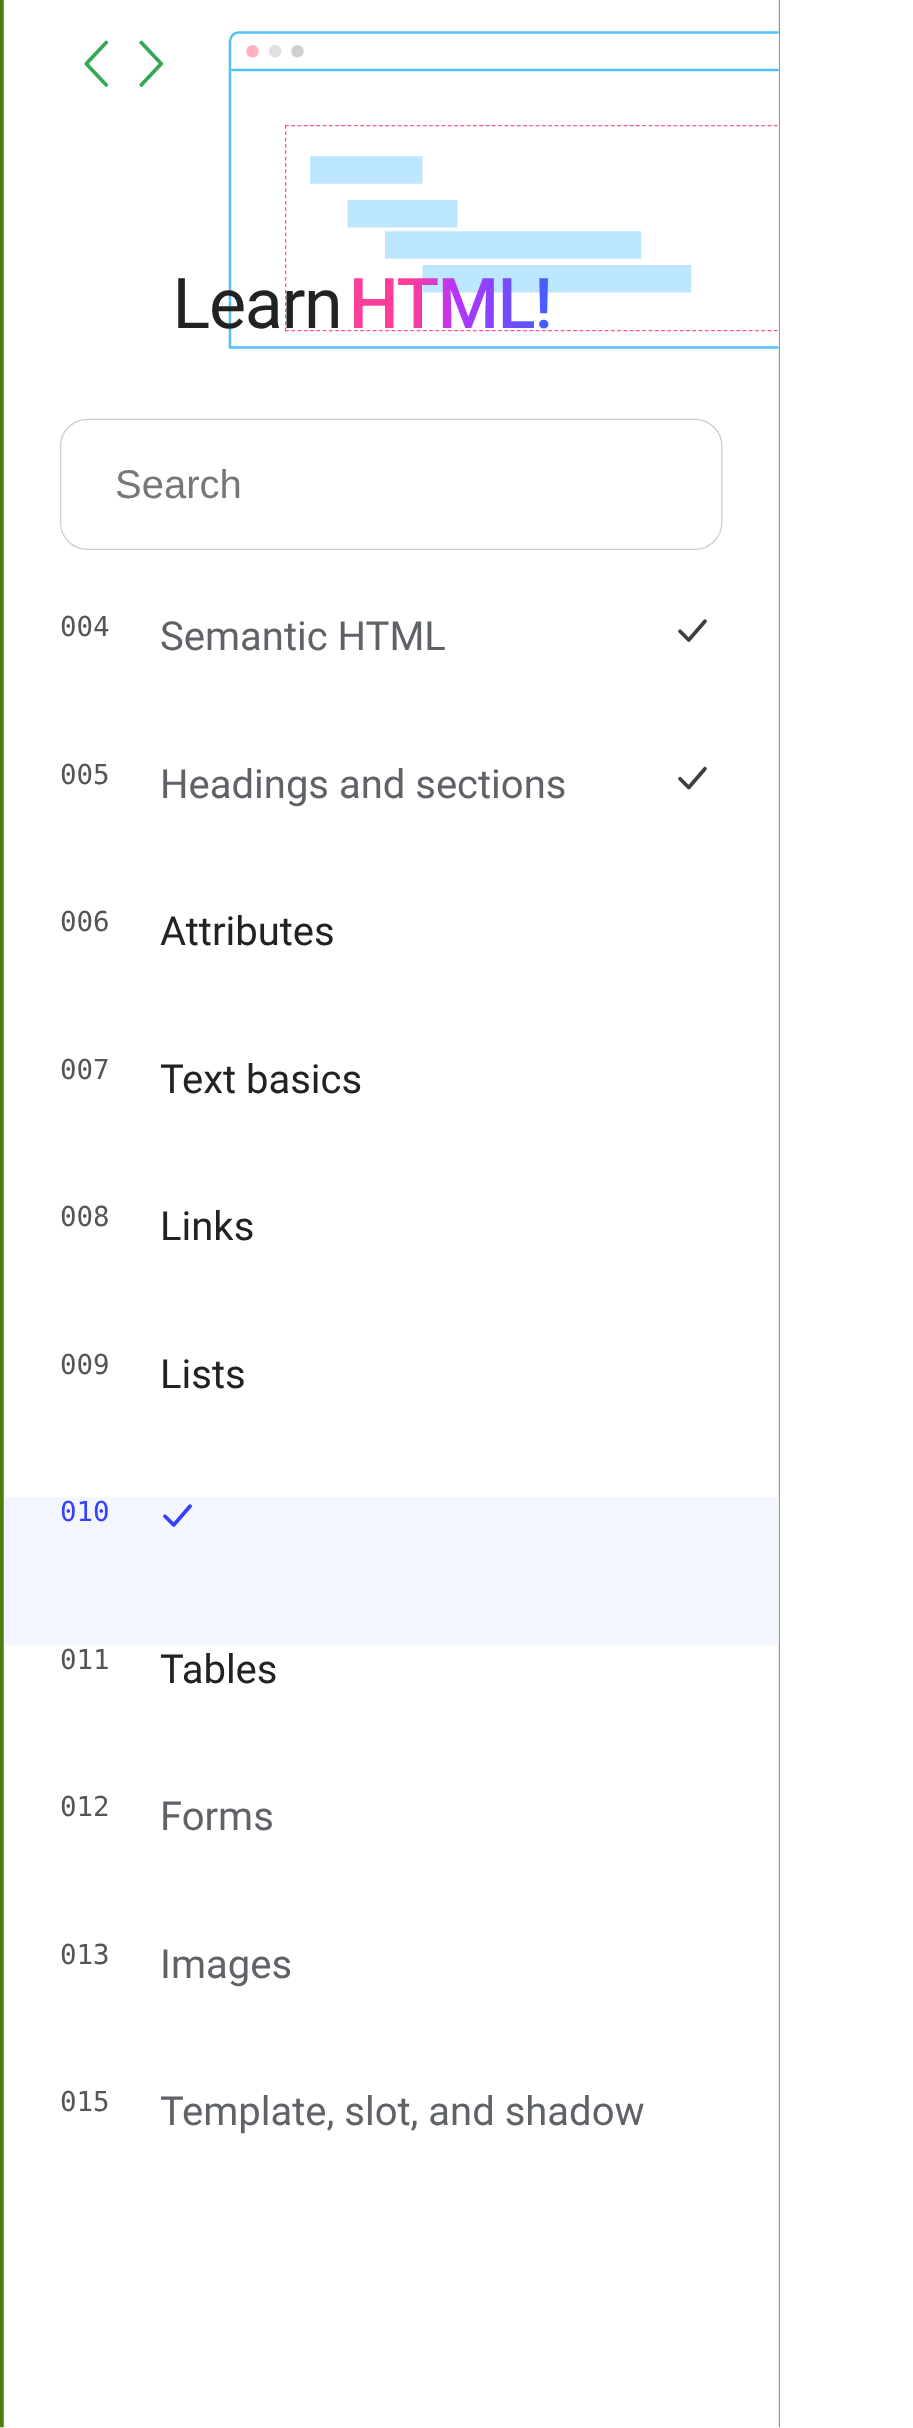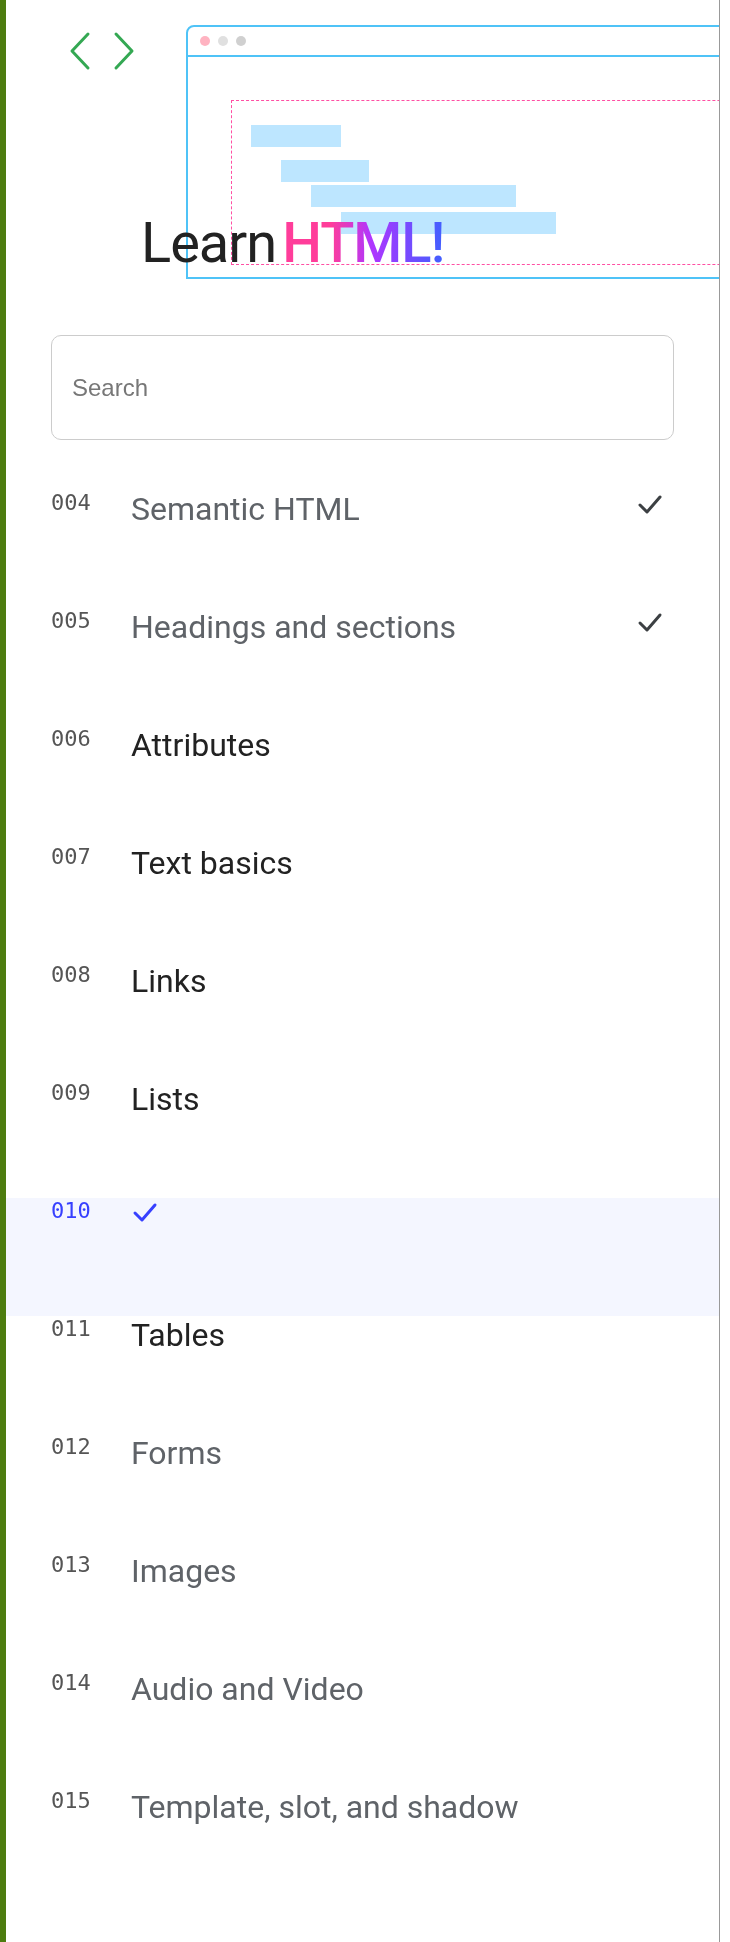--- a/index.html
+++ b/index.html
@@ -1,21 +1,21 @@
 <!DOCTYPE html>
 <html><head>
 <meta charset="utf-8">
 <style>
   * { box-sizing: border-box; margin: 0; padding: 0; }
   html, body { width: 730px; height: 1942px; font-family: -apple-system, BlinkMacSystemFont, "Segoe UI", Roboto, Helvetica, Arial, sans-serif; background: #fff; }
   .sidebar {
-    width: 720px;
+    width: 624px;
     height: 1942px;
     border-right: 1px solid #999;
-    border-left: 6px solid #4d7c0f;
+    border-left: 3px solid #4d7c0f;
     position: relative;
     overflow: hidden;
   }
   .hero-wrap {
     position: relative;
     height: 295px;
     overflow: hidden;
   }
   .nav-arrows {
     position: absolute;
@@ -76,23 +76,23 @@
     background-clip: text;
     color: transparent;
     font-weight: 500;
     margin-left: 6px;
   }
   .search-wrap { padding: 40px 45px 10px 45px; }
   .search-input {
     width: 100%;
     height: 105px;
     border: 1.5px solid #ccc;
-    border-radius: 10px;
-    font-size: 24px;
-    padding: 0 20px;
+    border-radius: 22px;
+    font-size: 32px;
+    padding: 0 43px;
     color: #333;
   }
   .search-input::placeholder { color: #777; }
   .nav-list {
     margin-top: 40px;
   }
   .nav-item {
     display: flex;
     align-items: flex-start;
     height: 118px;
@@ -254,29 +254,20 @@
       <div class="nav-item visited">
         <span class="nav-num">013</span>
         <span class="nav-label">Images</span>
         <span class="nav-check hidden">
           <svg width="28" height="28" viewBox="0 0 28 28">
             <polyline points="4,15 11,22 24,7" fill="none" stroke="#3c4043" stroke-width="3" stroke-linecap="round" stroke-linejoin="round"></polyline>
           </svg>
         </span>
       </div>
       <div class="nav-item visited">
-        <span class="nav-num">014</span>
-        <span class="nav-label">Audio and Video</span>
-        <span class="nav-check hidden">
-          <svg width="28" height="28" viewBox="0 0 28 28">
-            <polyline points="4,15 11,22 24,7" fill="none" stroke="#3c4043" stroke-width="3" stroke-linecap="round" stroke-linejoin="round"></polyline>
-          </svg>
-        </span>
-      </div>
-      <div class="nav-item visited">
         <span class="nav-num">015</span>
         <span class="nav-label">Template, slot, and shadow</span>
         <span class="nav-check hidden">
           <svg width="28" height="28" viewBox="0 0 28 28">
             <polyline points="4,15 11,22 24,7" fill="none" stroke="#3c4043" stroke-width="3" stroke-linecap="round" stroke-linejoin="round"></polyline>
           </svg>
         </span>
       </div>
       <div class="nav-item visited"></div>
     </div>

